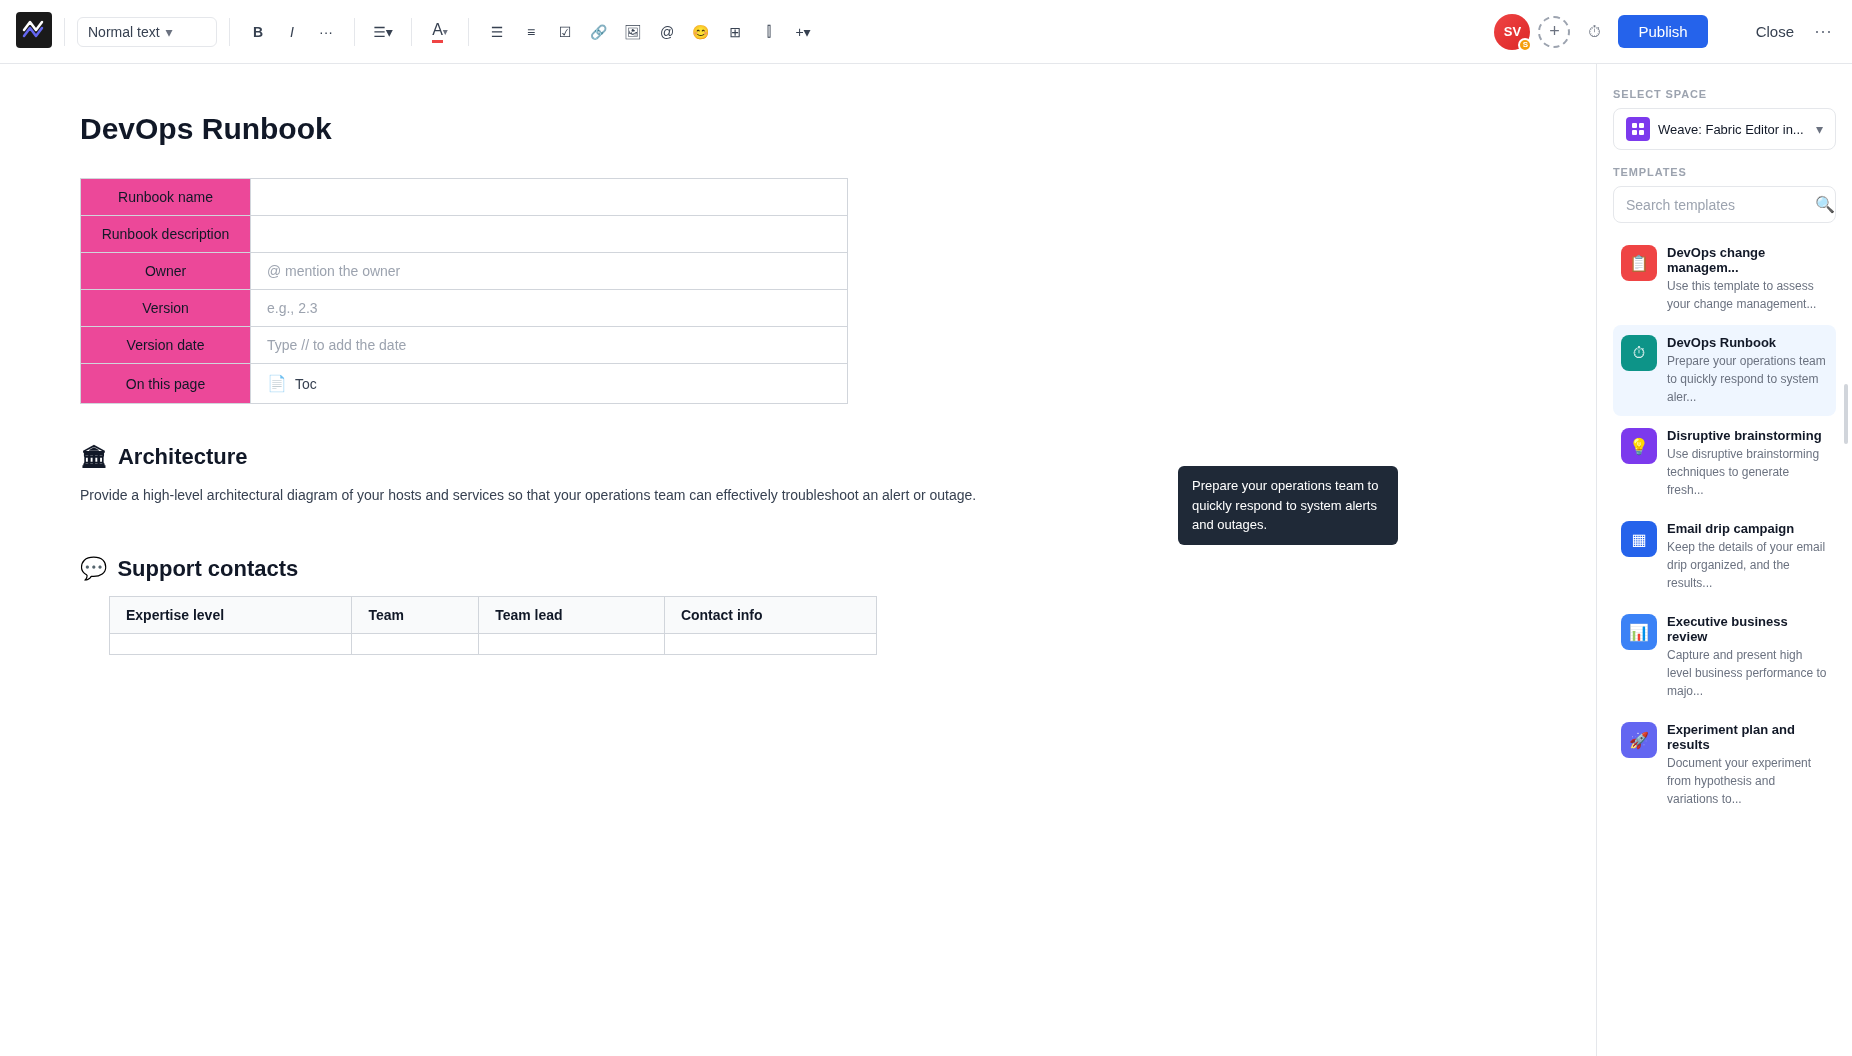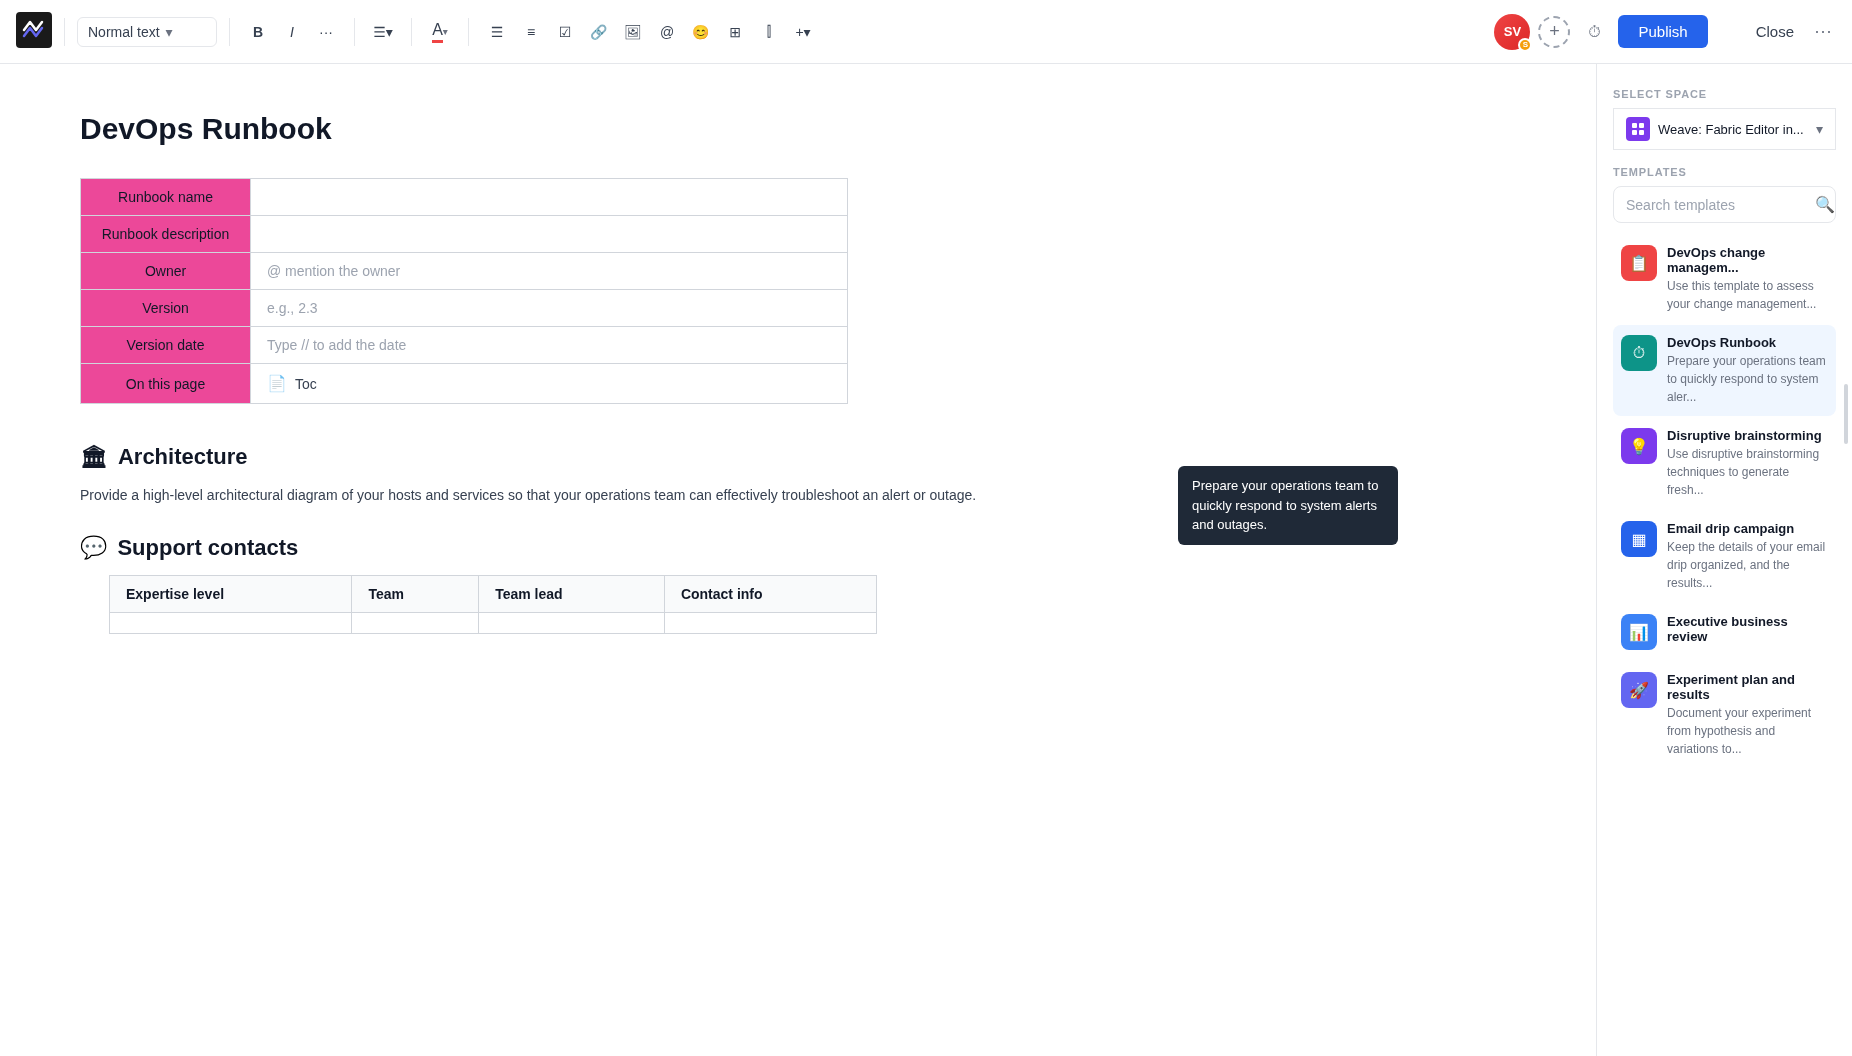--- a/index.html
+++ b/index.html
@@ -97,21 +97,21 @@
     .toc-cell {
       display: flex; align-items: center; gap: 8px; color: #374151;
     }
     .toc-icon { font-size: 16px; }
 
     .section-heading {
       display: flex; align-items: center; gap: 10px; font-size: 22px; font-weight: 700; color: #111827; margin-bottom: 14px;
     }
     .section-heading .emoji { font-size: 22px; }
     .section-text {
-      font-size: 14px; color: #374151; line-height: 1.7; margin-bottom: 27px;
+      font-size: 14px; color: #374151; line-height: 1.7; margin-bottom: 48px;
     }
 
     .support-table {
       width: 768px; border-collapse: collapse; margin-left: 29px;
     }
     .support-table th {
       border: 1px solid #d1d5db; padding: 10px 16px; font-size: 14px;
       background: #f9fafb; font-weight: 600; color: #111827; text-align: left;
     }
     .support-table td {
@@ -122,21 +122,21 @@
     .sidebar {
       width: 256px; border-left: 1px solid #e5e7eb; background: #fff;
       display: flex; flex-direction: column; padding: 24px 16px; gap: 16px; overflow-y: auto;
       flex-shrink: 0;
     }
     .sidebar-section-title {
       font-size: 11px; font-weight: 700; color: #9ca3af; letter-spacing: 0.08em; text-transform: uppercase; margin-bottom: 8px;
     }
     .space-selector {
       display: flex; align-items: center; justify-content: space-between;
-      border: 1px solid #e5e7eb; border-radius: 0; padding: 8px 12px; cursor: pointer;
+      border: 1px solid #e5e7eb; border-radius: 8px; padding: 8px 12px; cursor: pointer;
     }
     .space-selector-left { display: flex; align-items: center; gap: 8px; }
     .space-icon {
       width: 24px; height: 24px; border-radius: 4px; background: #7c3aed;
       display: flex; align-items: center; justify-content: center;
     }
     .space-icon svg { width: 14px; height: 14px; }
     .space-name { font-size: 13px; color: #111827; font-weight: 500; }
     .chevron-down { color: #6b7280; font-size: 14px; }
 
@@ -410,20 +410,21 @@
             <div class="template-desc">Keep the details of your email drip organized, and the results...</div>
           </div>
         </div>
 
         <div class="template-item">
           <div class="template-icon blue-chart">
             <span style="color:#fff; font-size:16px;">📊</span>
           </div>
           <div class="template-info">
             <div class="template-name">Executive business review</div>
+            <div class="template-desc">Capture and present high level business performance to majo...</div>
           </div>
         </div>
 
         <div class="template-item">
           <div class="template-icon blue-flask">
             <span style="color:#fff; font-size:16px;">🚀</span>
           </div>
           <div class="template-info">
             <div class="template-name">Experiment plan and results</div>
             <div class="template-desc">Document your experiment from hypothesis and variations to...</div>

